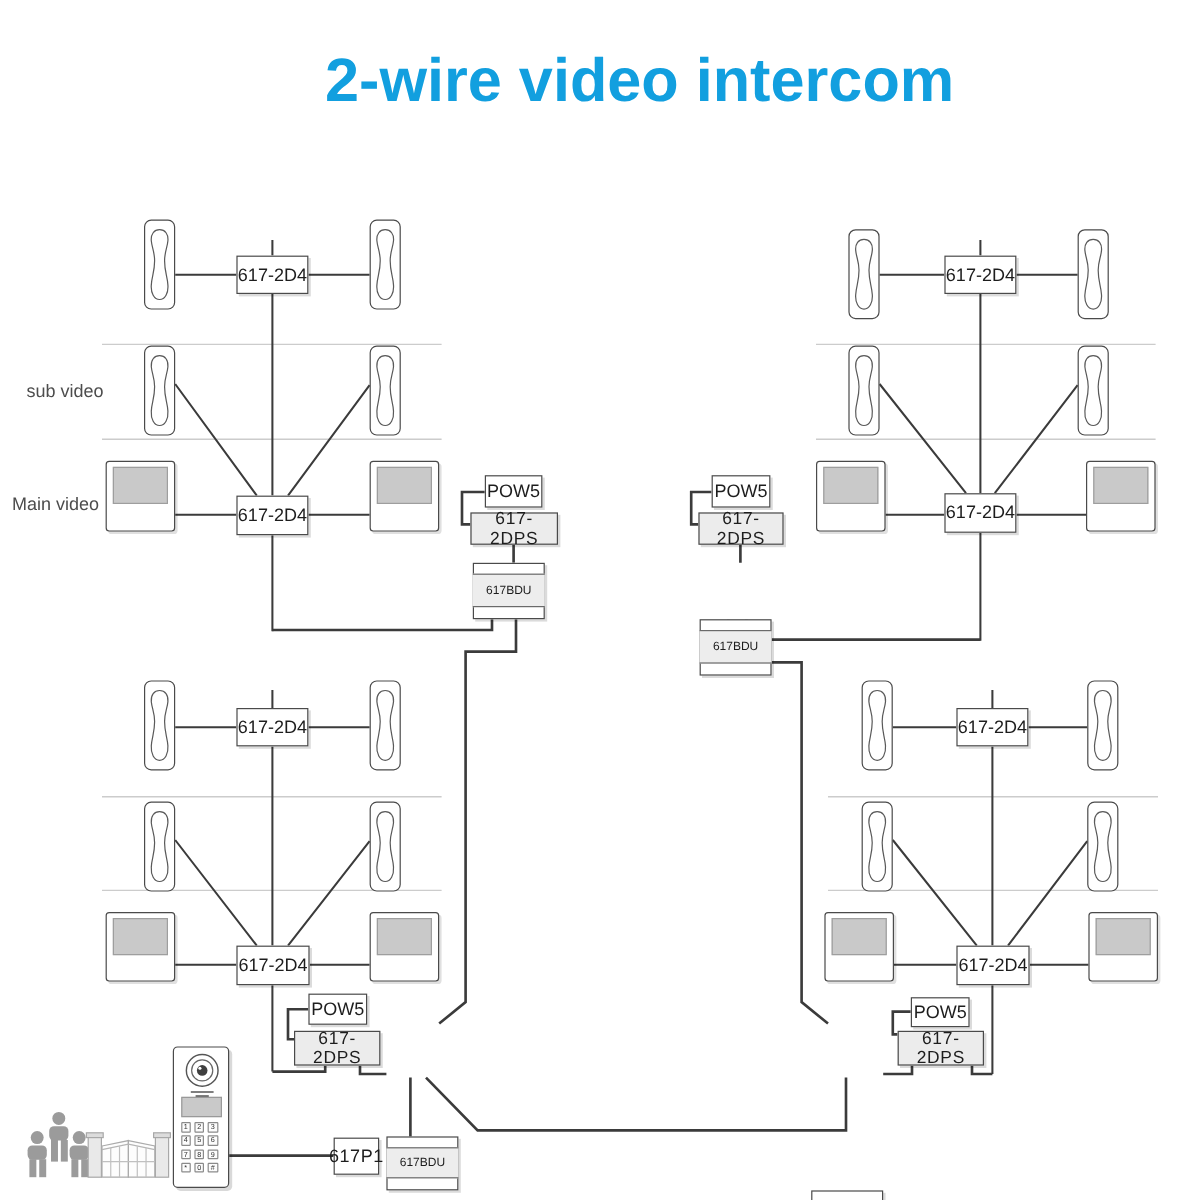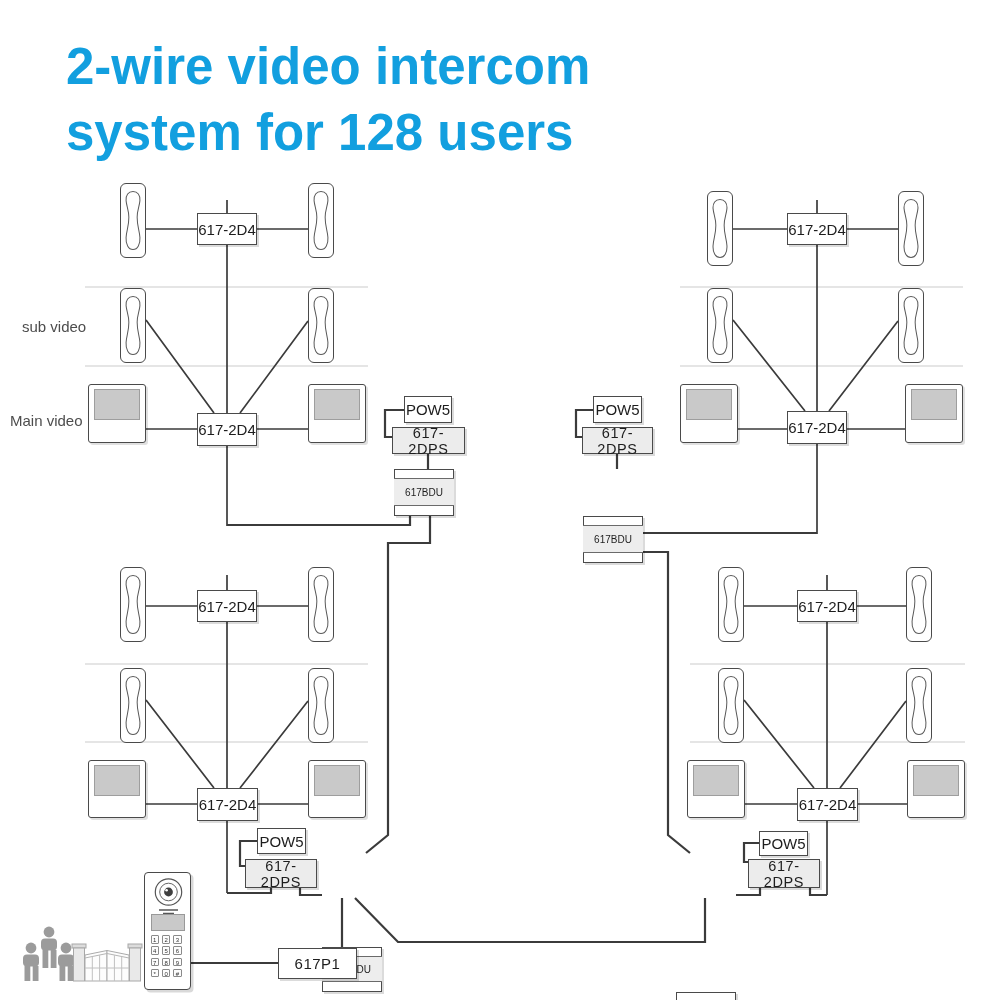--- a/index.html
+++ b/index.html
@@ -1,20 +1,20 @@
 <!DOCTYPE html>
 <html><head>
 <meta charset="utf-8">
 <style>
   html,body{margin:0;padding:0;background:#fff;}
   #canvas{position:relative;width:1000px;height:1000px;background:#ffffff;overflow:hidden;
           font-family:"Liberation Sans",sans-serif;}
   .abs{position:absolute;}
   
-  .title{left:66px;right:0;top:34px;text-align:left;color:#129fdf;font-weight:bold;
+  .title{left:66px;right:0;top:34px;text-align:center;color:#129fdf;font-weight:bold;
          font-size:51px;line-height:66px;letter-spacing:0px;}
   .title span{display:block;}
   
   .floorlabel{font-size:15px;color:#4d4d4d;}
   
   svg.wires{left:0;top:0;}
   
   .dbox{background:#fff;border:1.4px solid #4a4a4a;display:flex;align-items:center;justify-content:center;
         font-size:15px;color:#1d1d1d;box-shadow:2px 2px 0 rgba(0,0,0,.14);box-sizing:border-box;}
   .dps{background:#ececec;font-size:14.5px;letter-spacing:.6px;text-align:center;}
@@ -72,21 +72,20 @@
     <g stroke="#3b3b3b" stroke-width="2.2" fill="none">
       <path d="M404 410 H385 V437 H392 M428 454 V469 M410 516 V525 H227 M430 516 V543 H388 V835 L366 853"></path>
       <path d="M593 410 H576 V437 H582 M617 454 V469 M622 516 V533 H817 M607 516 V552 H668 V835 L690 853"></path>
       <path d="M257 841 H240 V866 H245 M300 888 V895 H322 M227 893 H271 V888 M342 898 V963 H337 M191 963 H278 M355 898 L398 942 H705 V898"></path>
       <path d="M759 843 H744 V862 H748 M760 888 V895 H736 M827 895 H810 V888"></path>
     </g>
   </svg>
 
   <div class="abs title">
     <span>2-wire video intercom</span>
-    <span>system for 128 users</span>
   </div>
 
   <div class="abs floorlabel" style="left:22px;top:318px;">sub video</div>
   <div class="abs floorlabel" style="left:10px;top:412px;">Main video</div>
 
   <div class="abs handset z2" style="left:120px;top:183px;">
       <svg viewBox="0 0 26 75">
         <use href="#hs"></use>
       </svg>
     </div>
@@ -269,21 +268,21 @@
       <div class="key">6</div>
       <div class="key">7</div>
       <div class="key">8</div>
       <div class="key">9</div>
       <div class="key">*</div>
       <div class="key">0</div>
       <div class="key">#</div>
     </div>
   </div>
 
-  <div class="abs dbox p1 z2" style="left:278px;top:948px;width:79px;height:31px;">
+  <div class="abs dbox p1 z2" style="left:278px;top:948px;width:38px;height:31px;">
       <span>617P1</span>
     </div>
 
   <svg class="abs z2" style="left:20px;top:920px;" width="60" height="66" viewBox="0 0 60 66" fill="#9b9b9b">
     <g>
       <circle cx="29" cy="12" r="5.4"></circle>
         <rect x="21" y="18.5" width="16" height="12" rx="4"></rect>
       <rect x="22.5" y="30" width="5.8" height="18"></rect>
         <rect x="30.7" y="30" width="5.8" height="18"></rect>
     </g>

